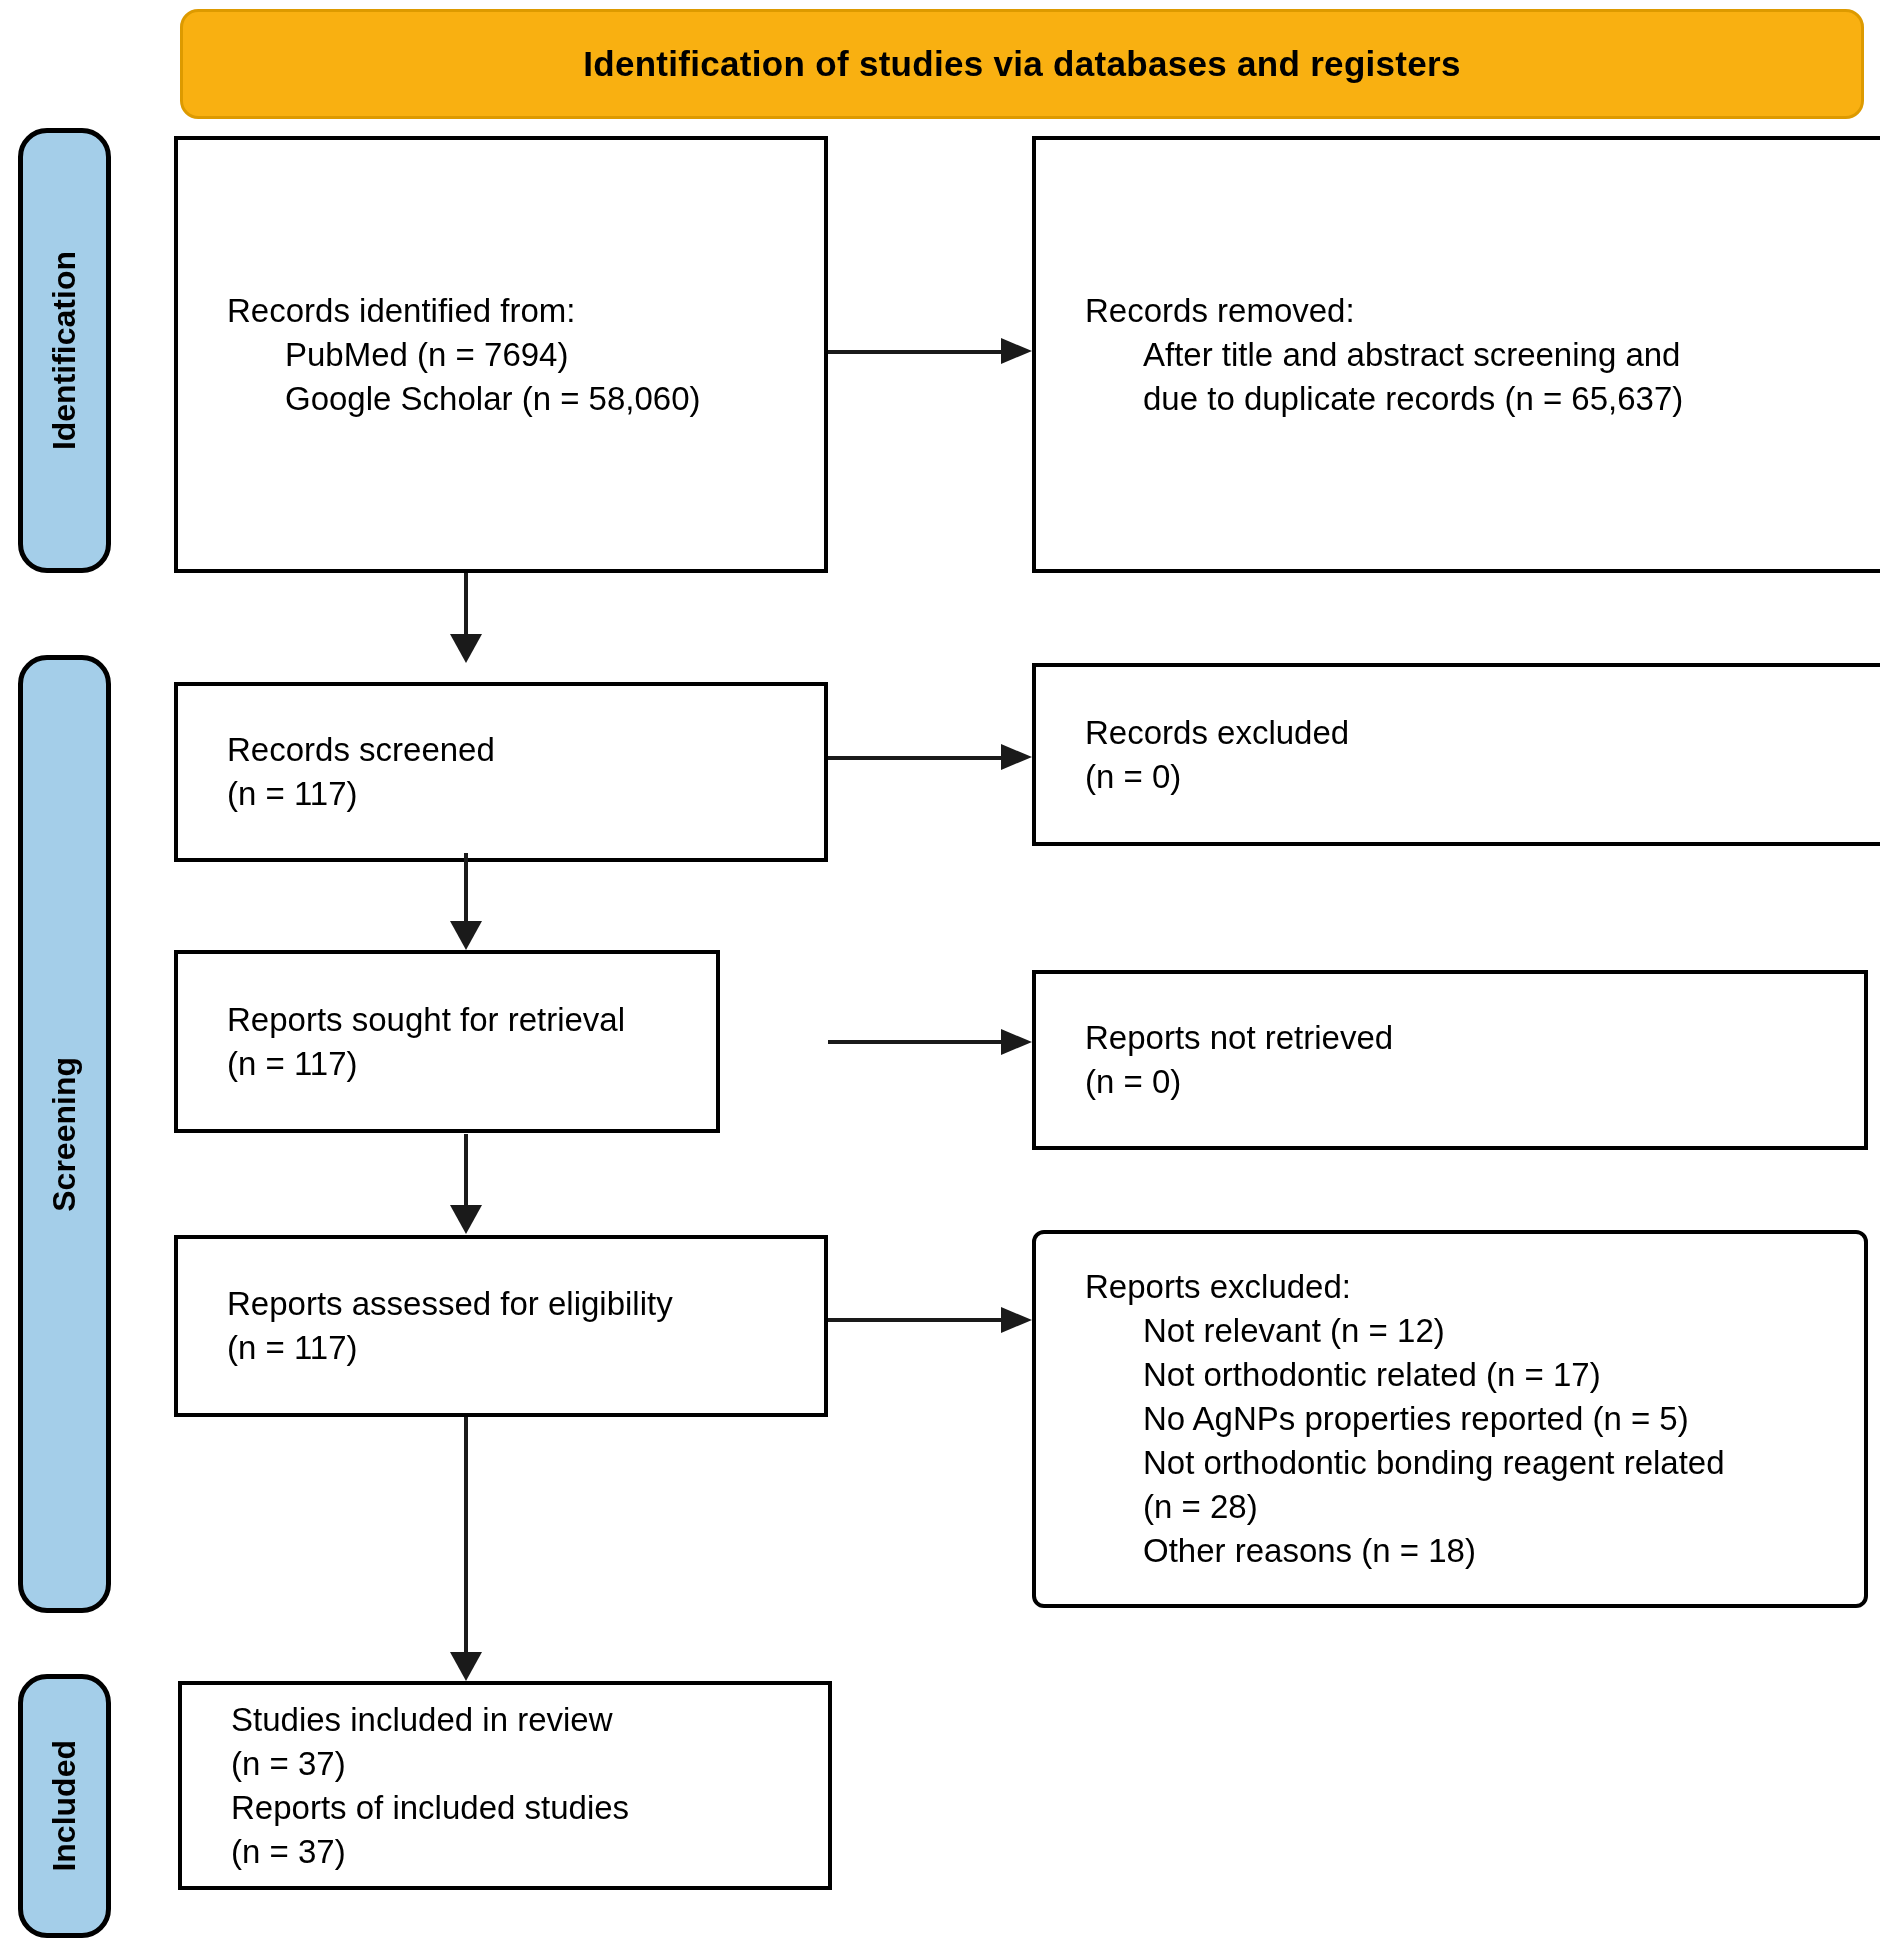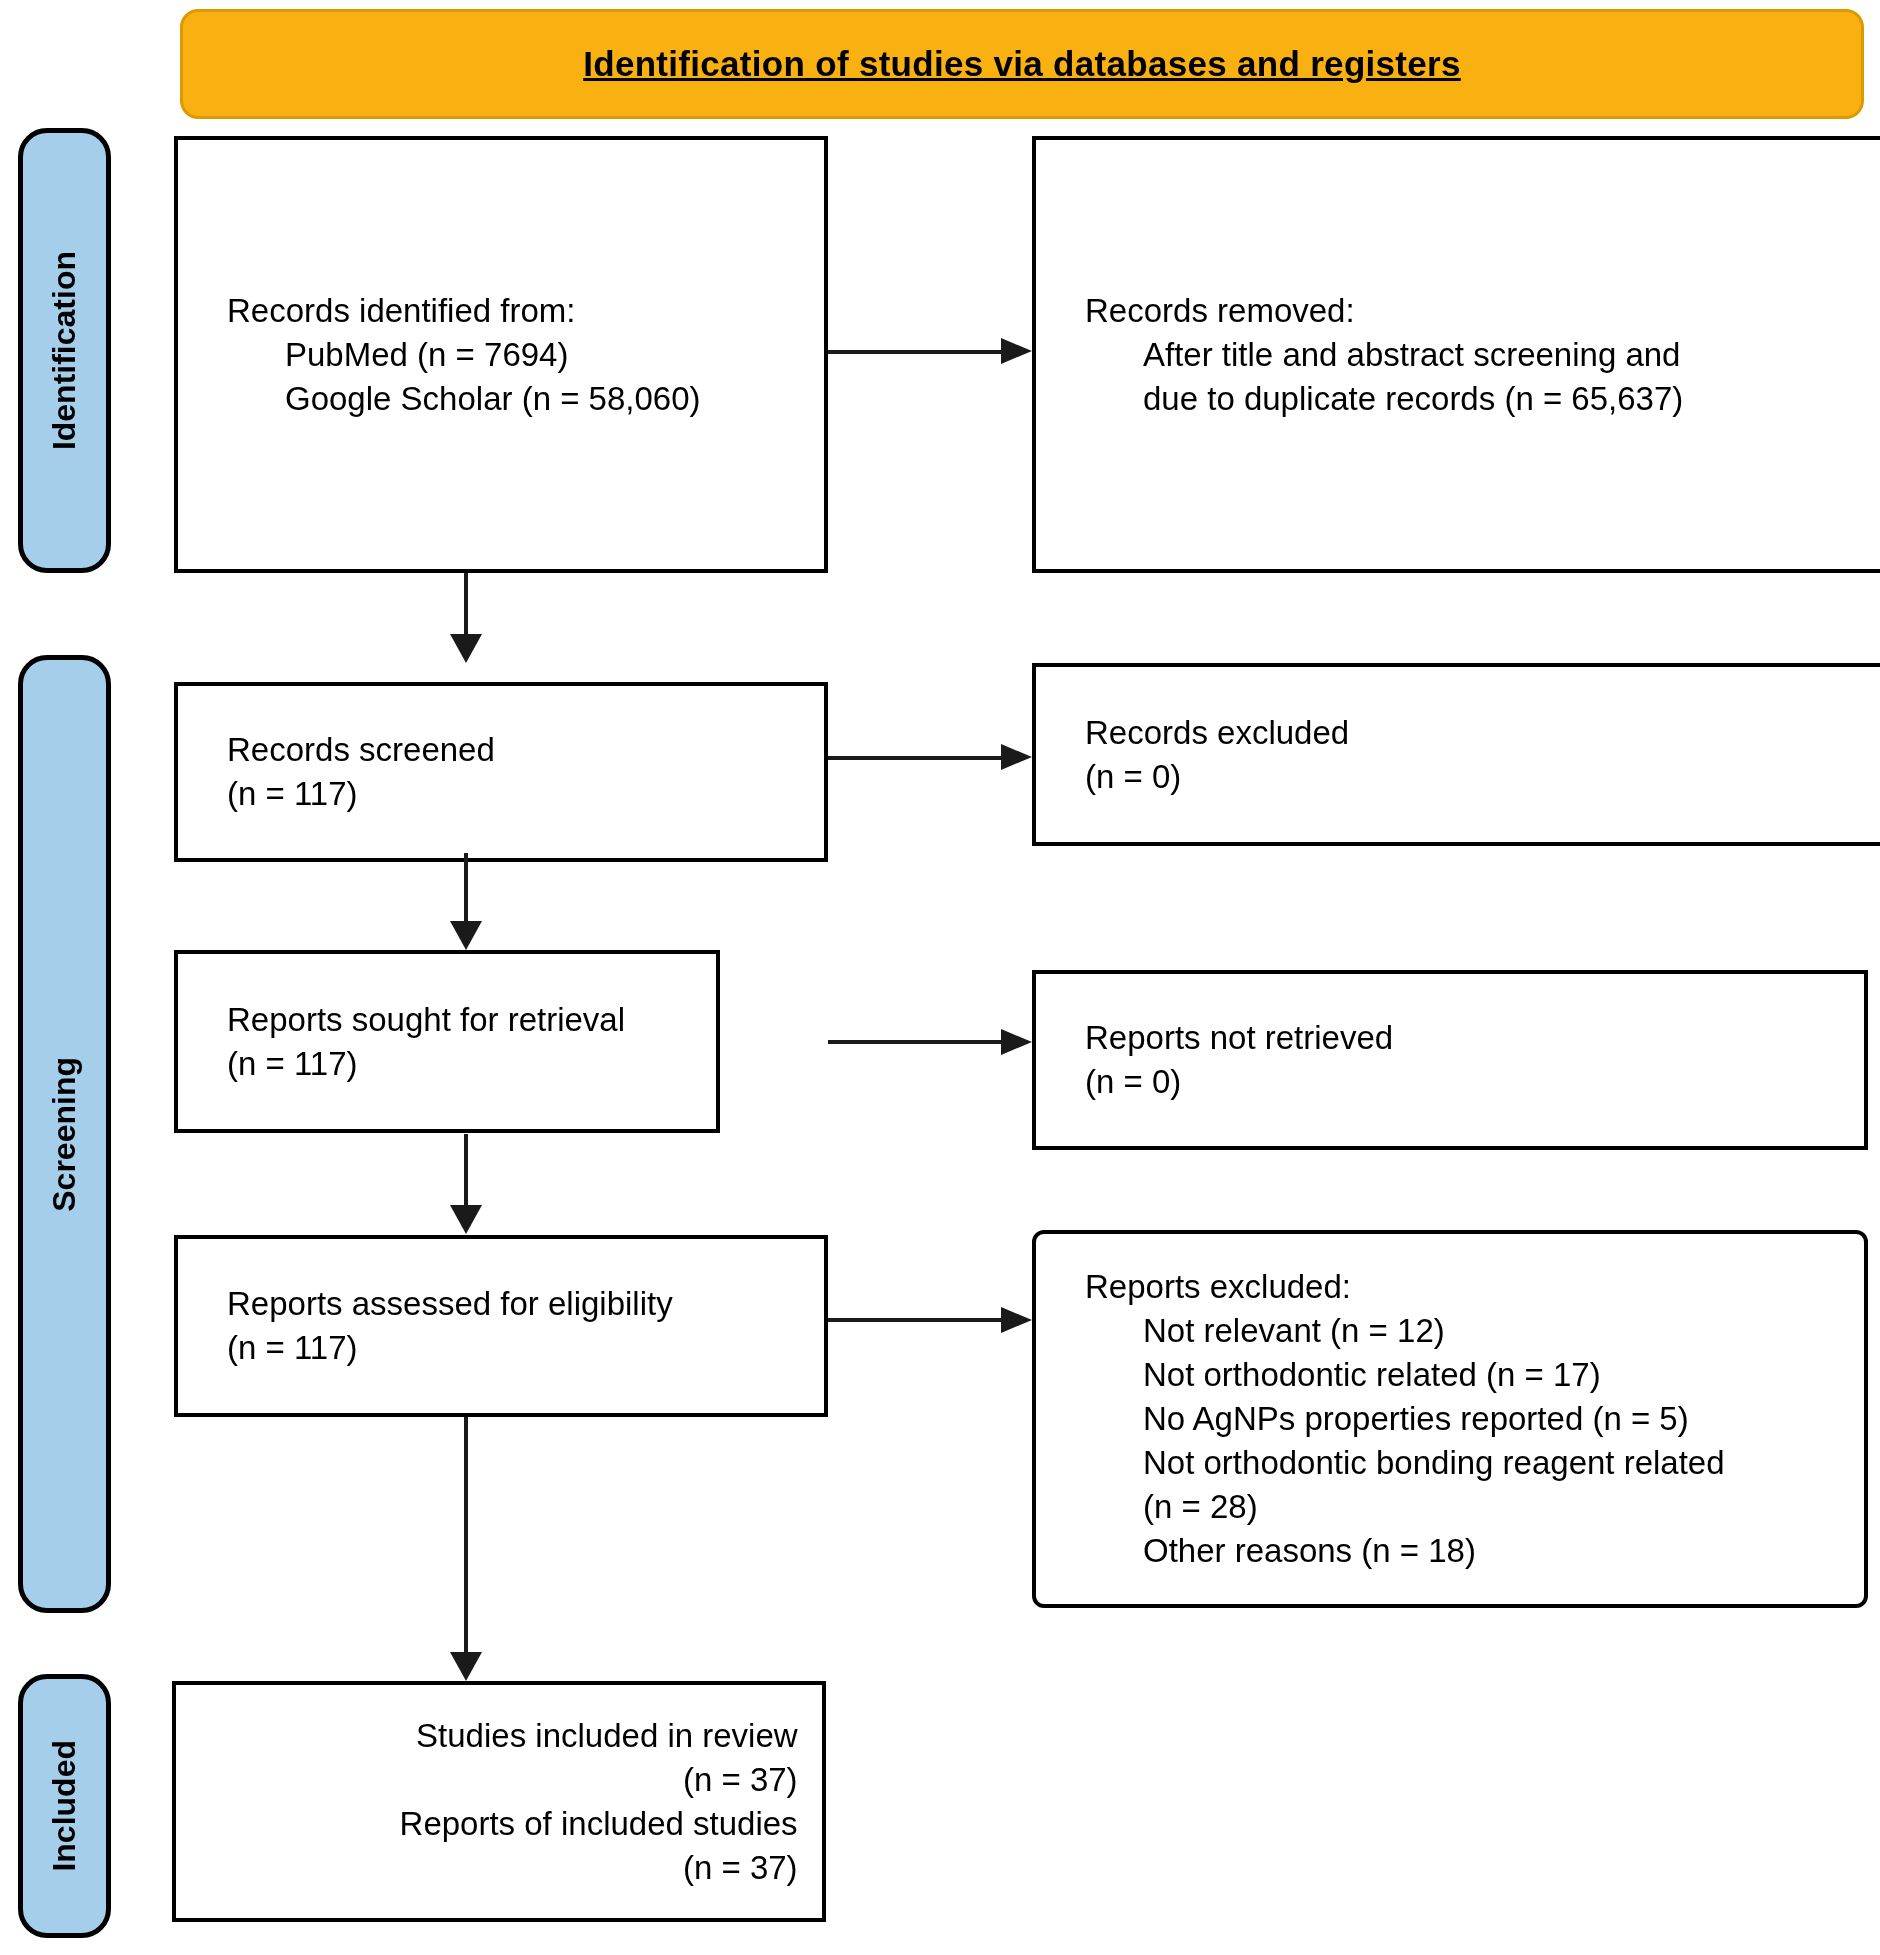--- a/index.html
+++ b/index.html
@@ -20,21 +20,20 @@
     color:var(--text);
   }
   .banner{
     position:absolute;
     left:180px; top:9.2px; width:1684px; height:110px;
     background:var(--banner-fill);
     border:3.7px solid var(--banner-border);
     border-radius:18.3px;
     display:flex; align-items:center; justify-content:center;
     box-sizing:border-box;
-    text-decoration:underline;
   }
   .banner-title{
     font-size:35px; font-weight:bold; letter-spacing:0.3px;
   }
   .stage{
     position:absolute;
     left:18.3px; width:93px;
     background:var(--stage-fill);
     border:5.5px solid #000000;
     border-radius:29px;
@@ -65,21 +64,21 @@
   .box-identified{ left:174px; top:136px; width:654px; height:437px; }
   .box-removed{ left:1032px; top:136px; width:864px; height:437px; }
   .box-removed .item{ max-width:562px; }
   .box-screened{ left:174px; top:682px; width:654px; height:180px; }
   .box-records-excluded{ left:1032px; top:663px; width:1004px; height:183px; }
   .box-sought{ left:174px; top:950px; width:546px; height:183px; }
   .box-not-retrieved{ left:1032px; top:958px; width:836px; height:180px;margin-top:12px; }
   .box-assessed{ left:174px; top:1235px; width:654px; height:182px; }
   .box-reports-excluded{ left:1032px; top:1230px; width:836px; height:378px;border-radius:12px; }
   .box-reports-excluded .item{ max-width:617px; }
-  .box-included{ left:172px; top:1681px; width:654px; height:241px;text-align:right; }
+  .box-included{ left:178px; top:1681px; width:654px; height:209px; }
 
   .vline{ position:absolute; width:4.3px; background:var(--line); }
   .hline{ position:absolute; height:4.3px; background:var(--line); }
   .head-down{
     position:absolute; width:0; height:0;
     border-left:16.5px solid transparent;
     border-right:16.5px solid transparent;
     border-top:29px solid var(--line);
   }
   .head-right{

